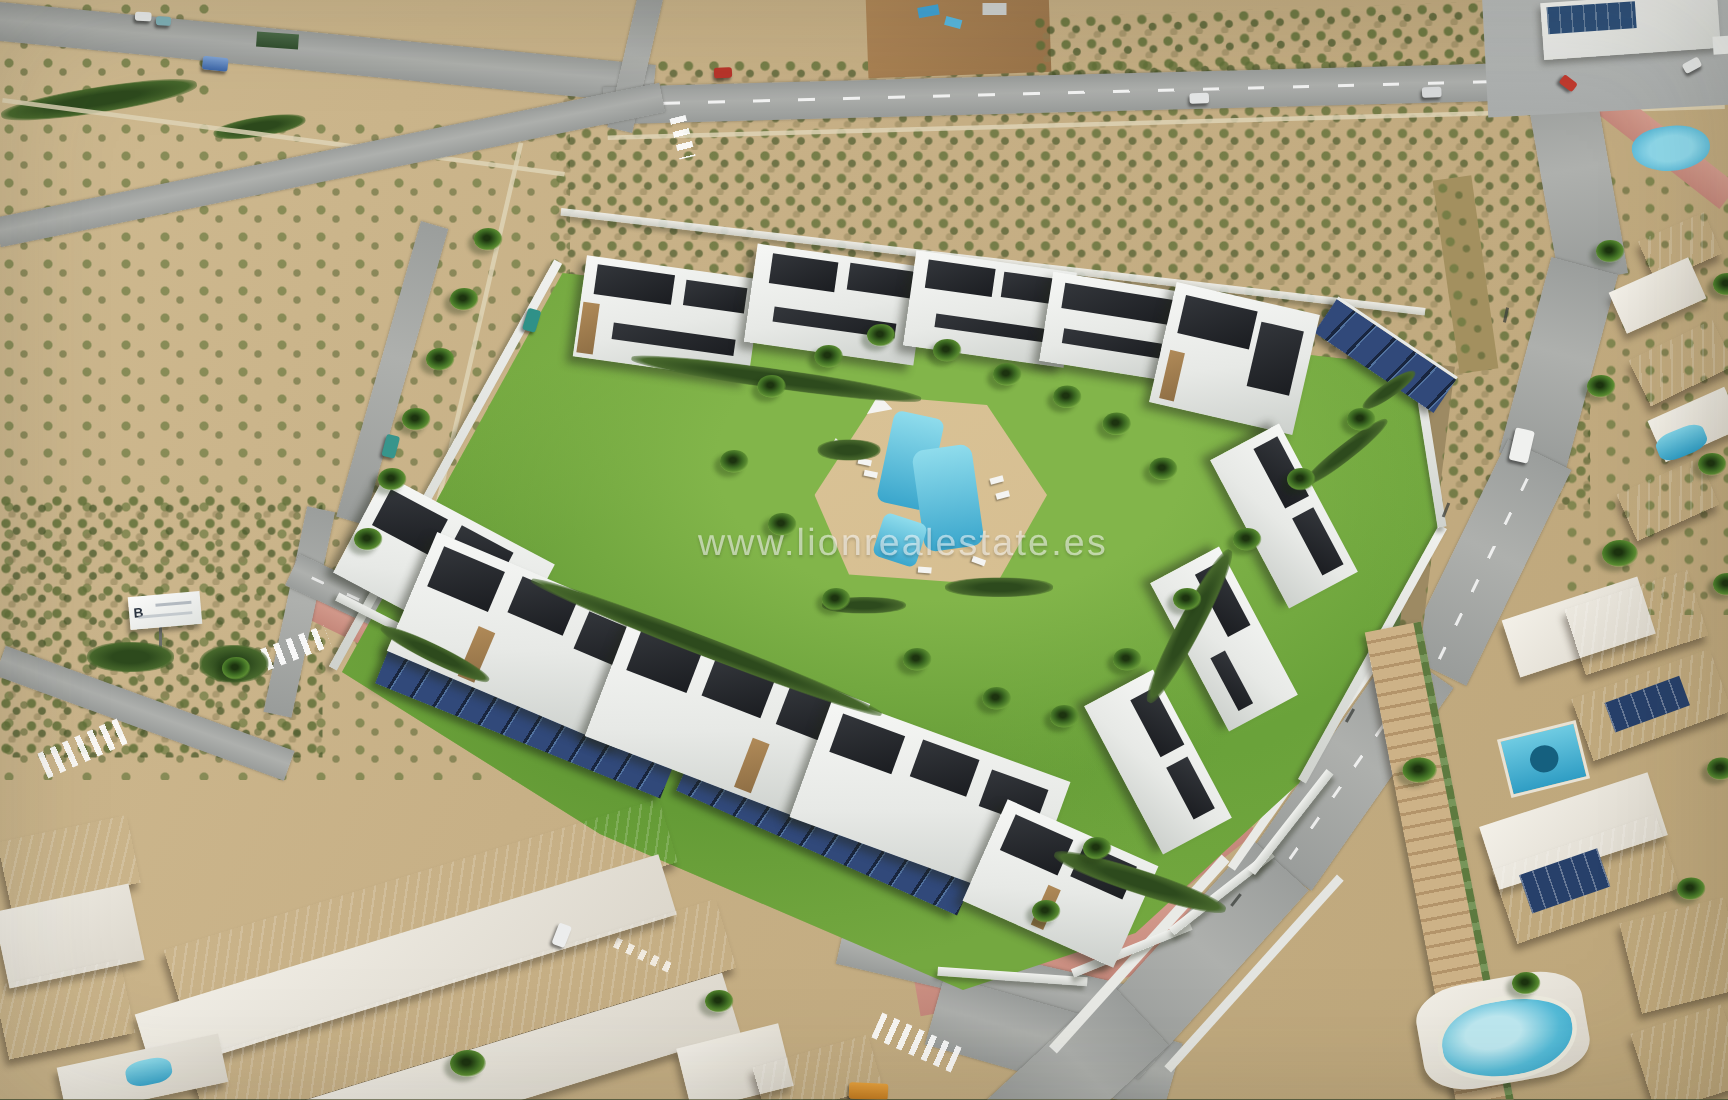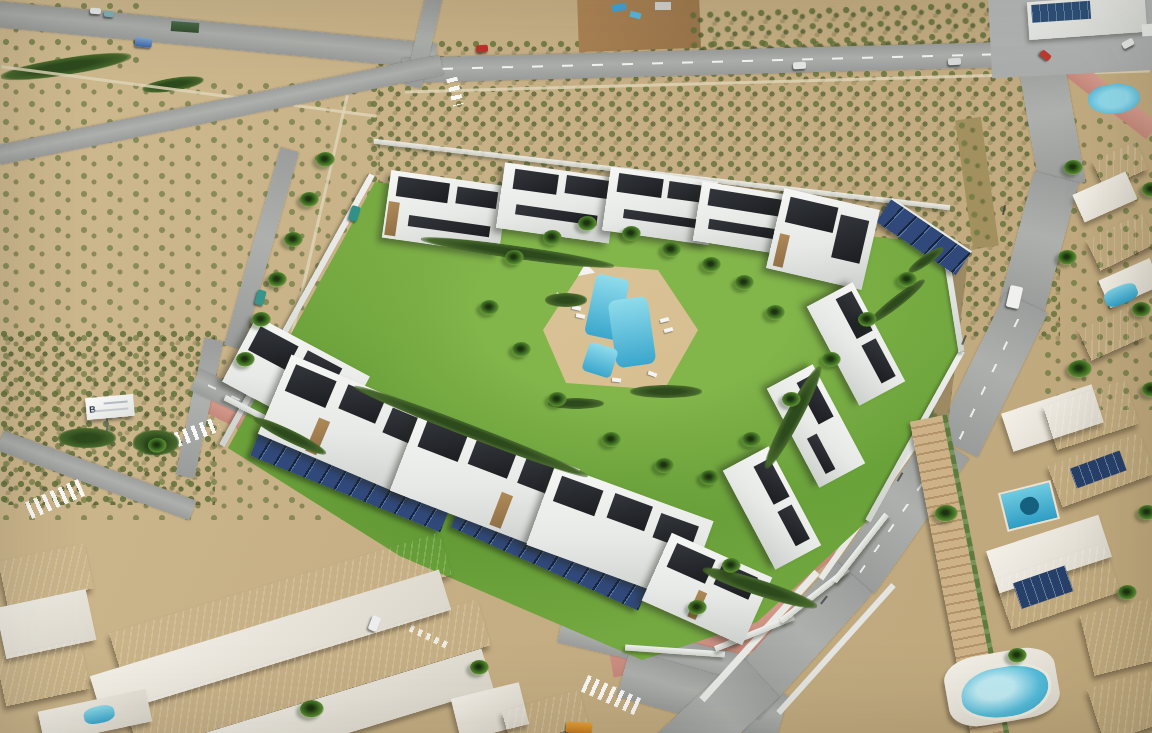--- a/index.html
+++ b/index.html
@@ -340,14 +340,15 @@
   <div class="abs car" style="left:256px;top:290px;width:9px;height:15px;background:#37958c;transform:rotate(15deg)"></div>
   <div class="abs car" style="left:1008px;top:286px;width:13px;height:22px;background:#f0f1ef;transform:rotate(13deg)"></div>
   <div class="abs car" style="left:370px;top:616px;width:9px;height:15px;background:#eceded;transform:rotate(21deg)"></div>
   <div class="abs car" style="left:566px;top:722px;width:26px;height:11px;background:linear-gradient(180deg,#e8a23c,#c47a1f);transform:rotate(3deg)"></div>
 
   <div class="abs pole2" style="left:1003px;top:205px;width:2px;height:10px;transform:rotate(12deg)"></div>
   <div class="abs pole2" style="left:963px;top:335px;width:2px;height:10px;transform:rotate(22deg)"></div>
   <div class="abs pole2" style="left:899px;top:472px;width:2px;height:10px;transform:rotate(30deg)"></div>
   <div class="abs pole2" style="left:823px;top:595px;width:2px;height:10px;transform:rotate(38deg)"></div>
 
+  <div class="abs wm" style="left:432px;top:348px;width:340px;">www.lionrealestate.es</div>
 
 </div>
 
 </body></html>

